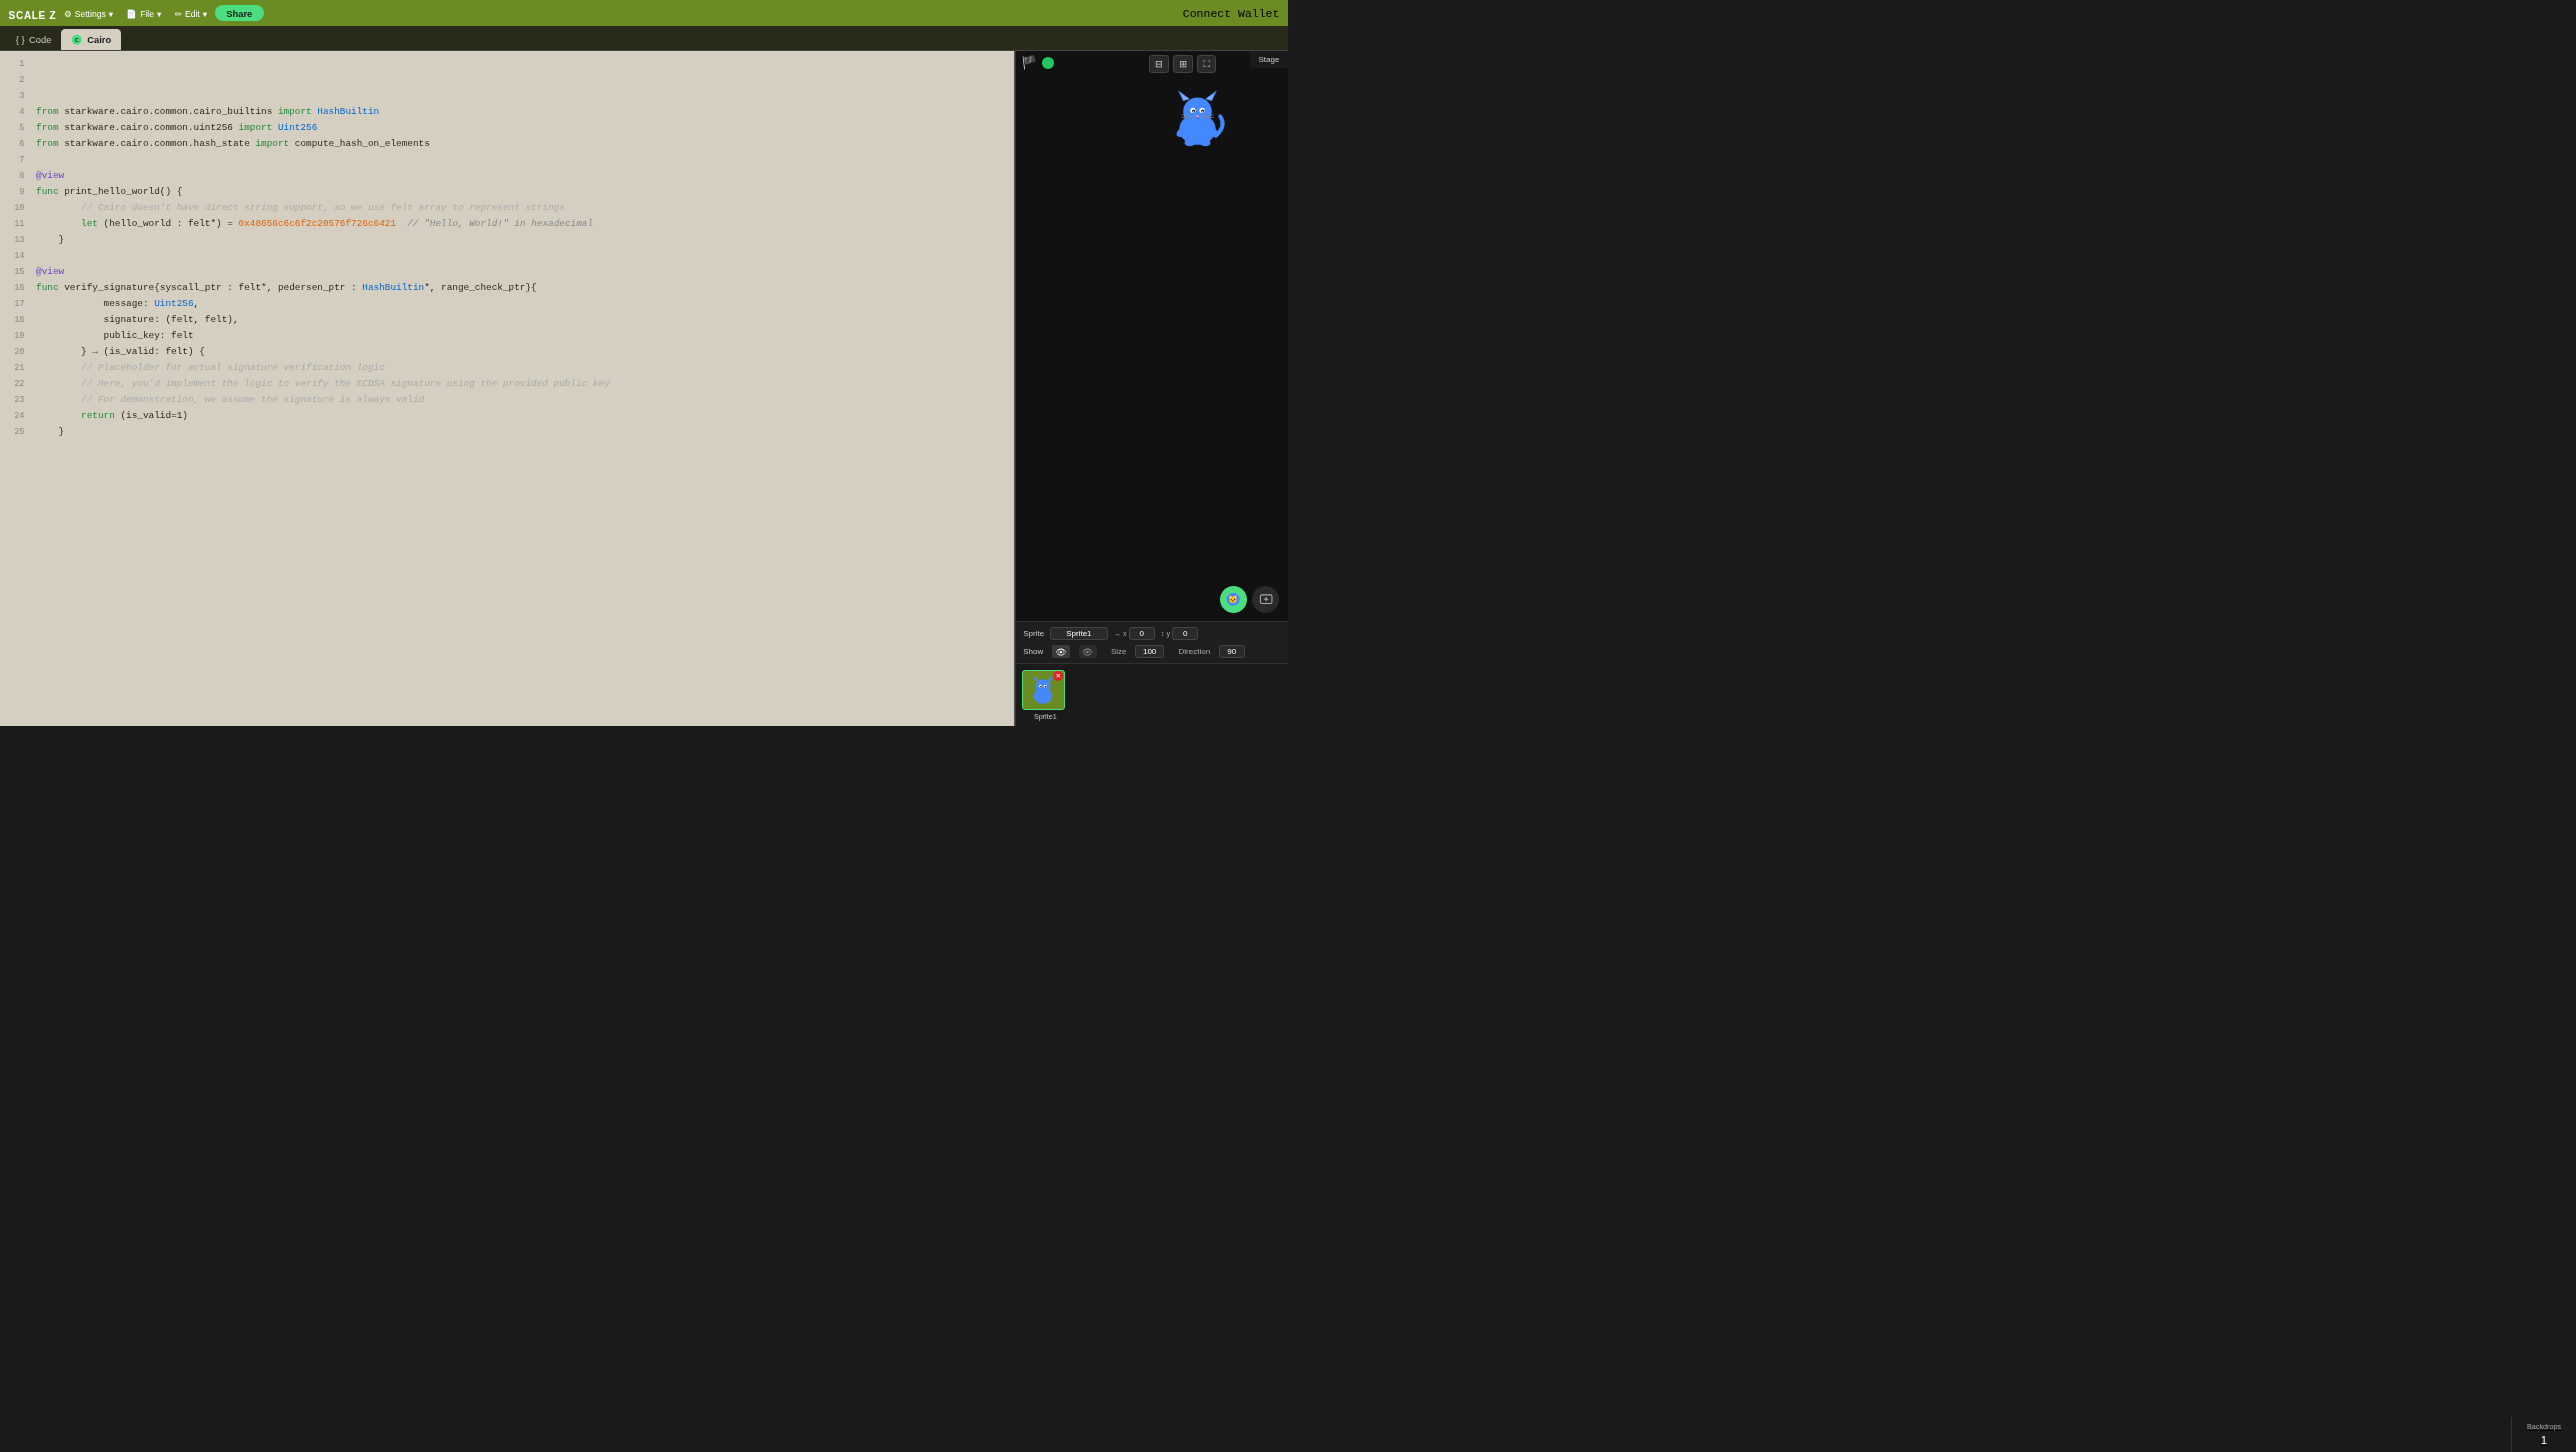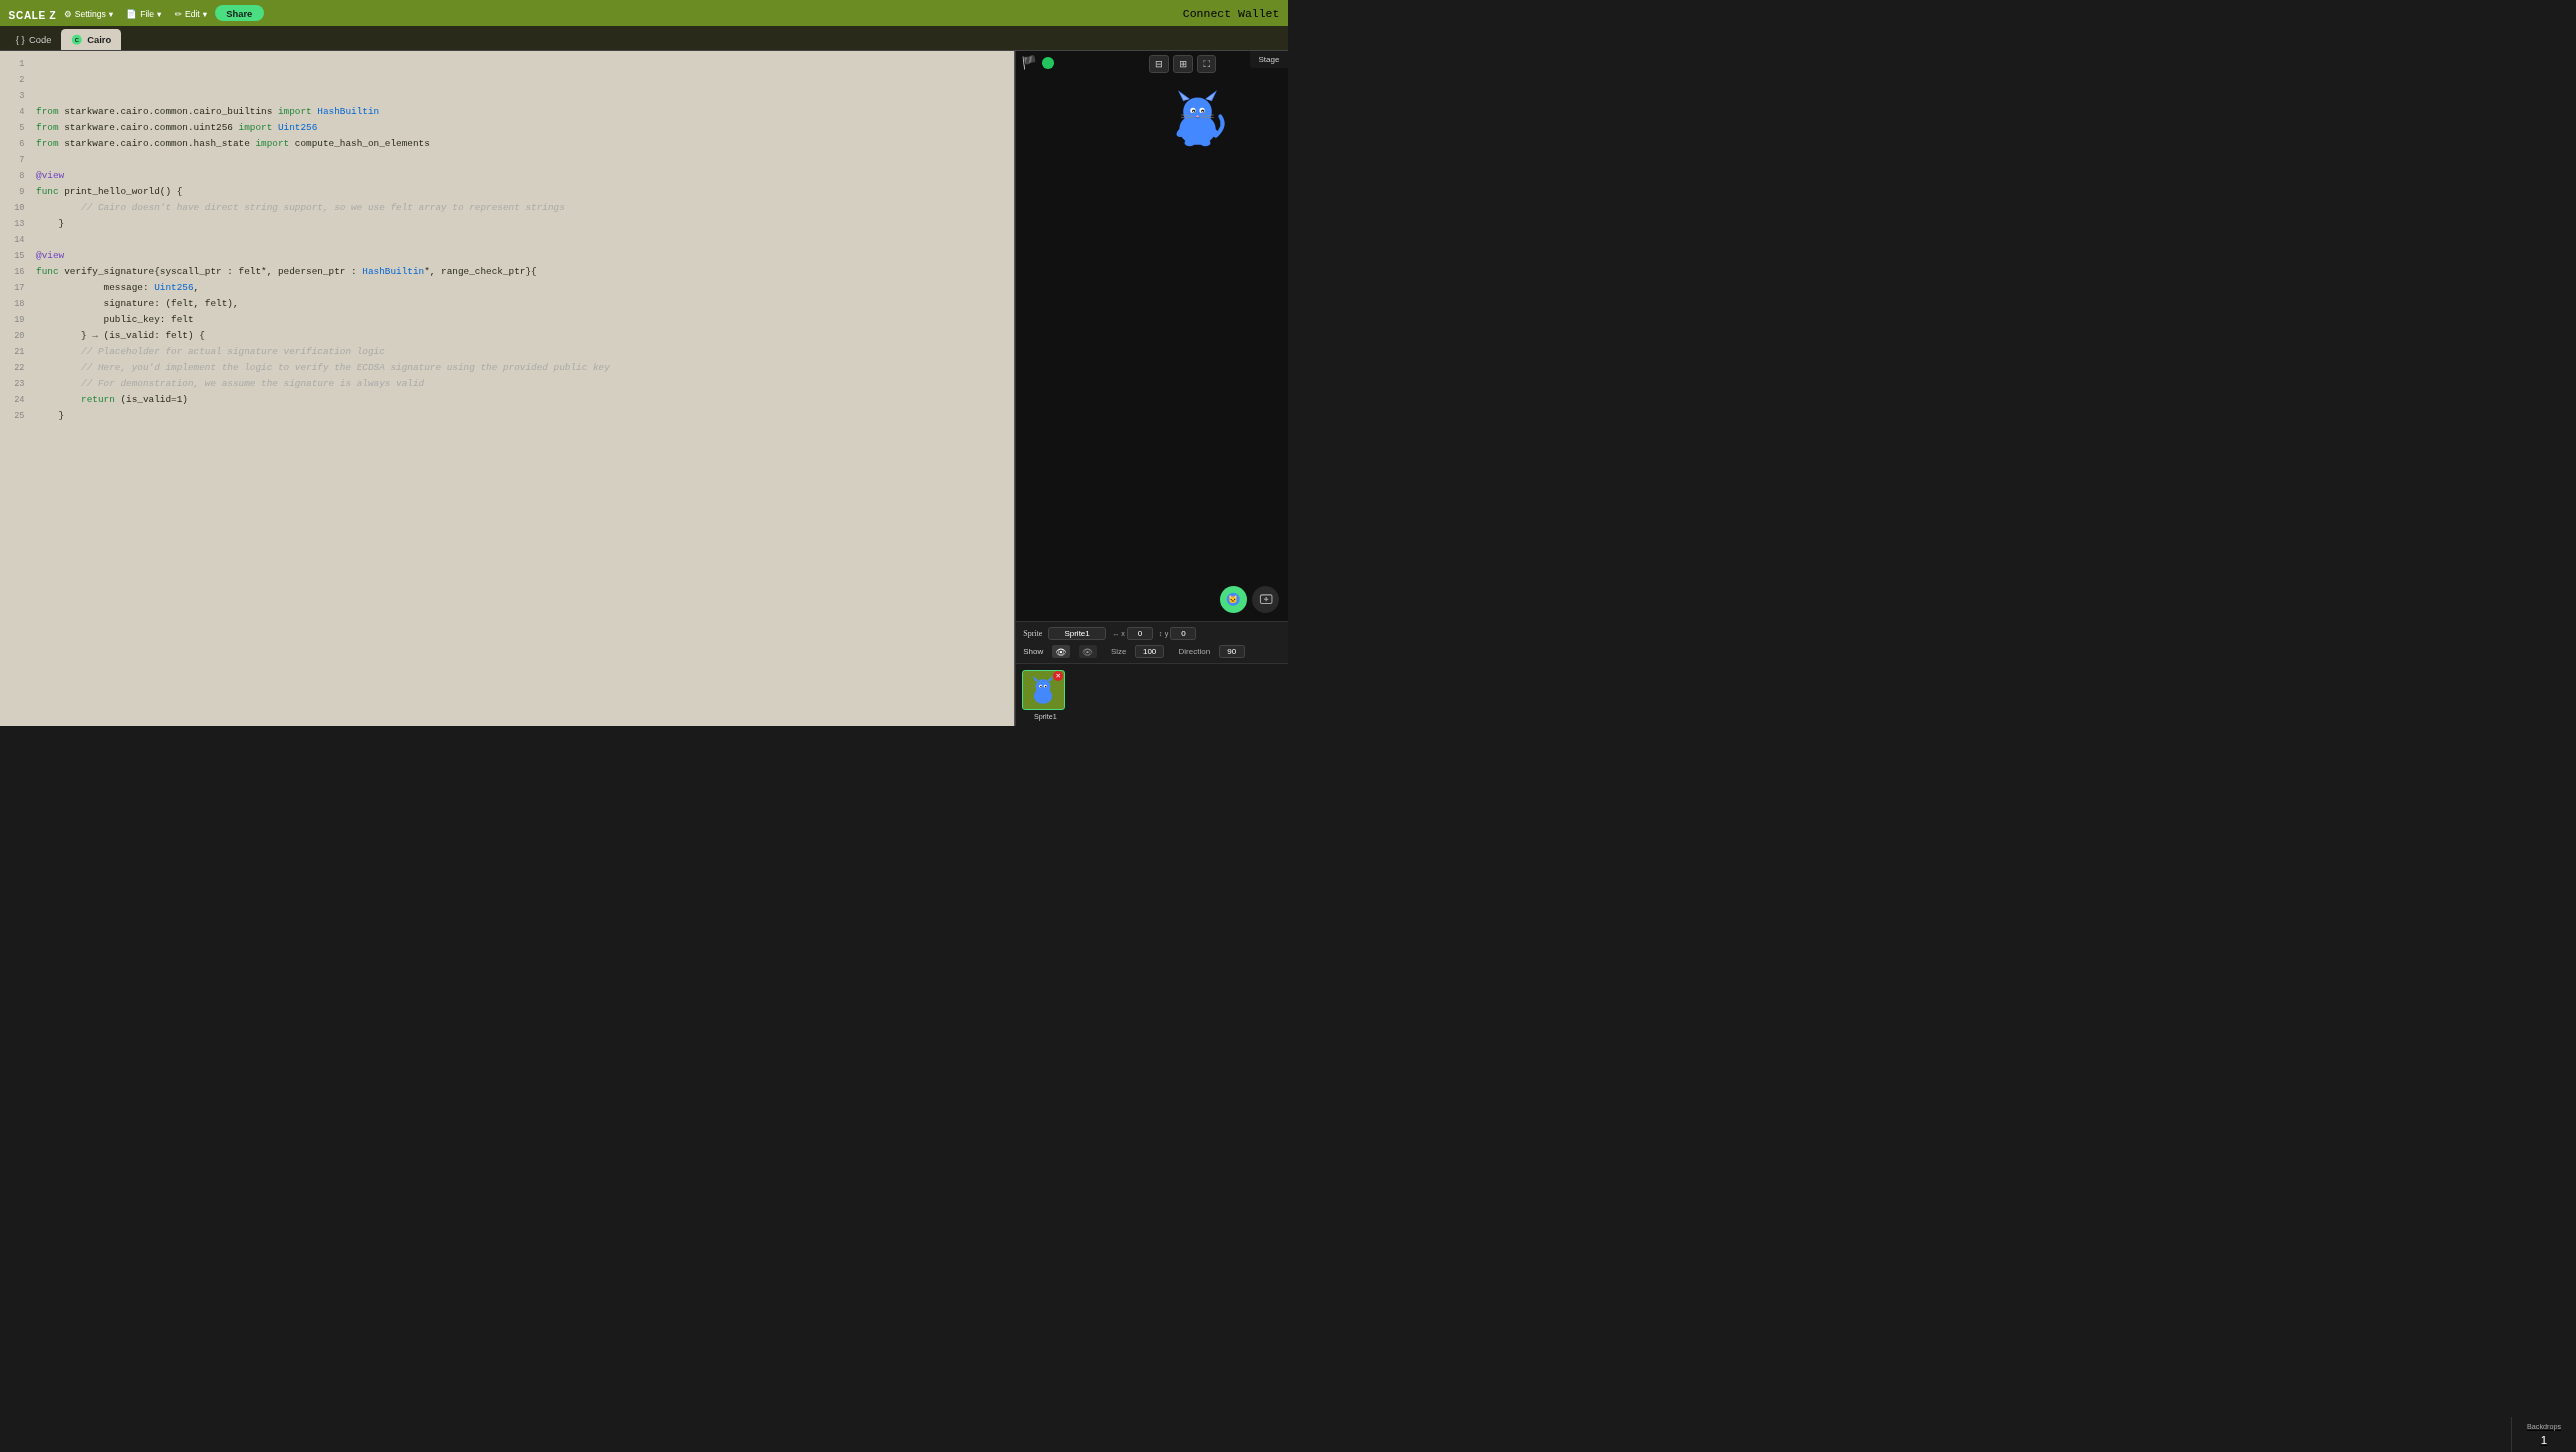--- a/index.html
+++ b/index.html
@@ -125,21 +125,21 @@
       padding: 4.3px 7.2px;
       border-top: 0.7px solid #333;
       border-bottom: 0.7px solid #333;
     }
     #sprite-row {
       display: flex;
       align-items: center;
       gap: 5.8px;
       margin-bottom: 4.3px;
     }
-    #sprite-label { color: #ccc; font-size: 8px; font-family: Liberation Serif, serif; }
+    #sprite-label { color: #ccc; font-size: 8px; font-family: Liberation Sans, sans-serif; }
     #sprite-name-input {
       background: #2a2a2a;
       border: 0.7px solid #444;
       border-radius: 2.9px;
       color: #fff;
       font-size: 8px;
       padding: 1.4px 4.3px;
       width: 58px;
     }
     .coord-group {
@@ -373,20 +373,24 @@
     </div>
     <div class="code-line">
       <span class="line-num">9</span>
       <span class="line-content"><span class="kw">func</span> print_hello_world() {</span>
     </div>
     <div class="code-line">
       <span class="line-num">10</span>
       <span class="line-content comment-light">        // Cairo doesn't have direct string support, so we use felt array to represent strings</span>
     </div>
     <div class="code-line">
+      <span class="line-num">11</span>
+      <span class="line-content">        <span class="kw">let</span> (hello_world : felt*) = <span class="hex">0x48656c6c6f2c20576f726c6421</span>  <span class="comment">// "Hello, World!" in hexadecimal</span></span>
+    </div>
+    <div class="code-line">
       <span class="line-num">13</span>
       <span class="line-content">    }</span>
     </div>
     <div class="code-line">
       <span class="line-num">14</span>
       <span class="line-content"></span>
     </div>
     <div class="code-line">
       <span class="line-num">15</span>
       <span class="line-content"><span class="kw2">@view</span></span>

